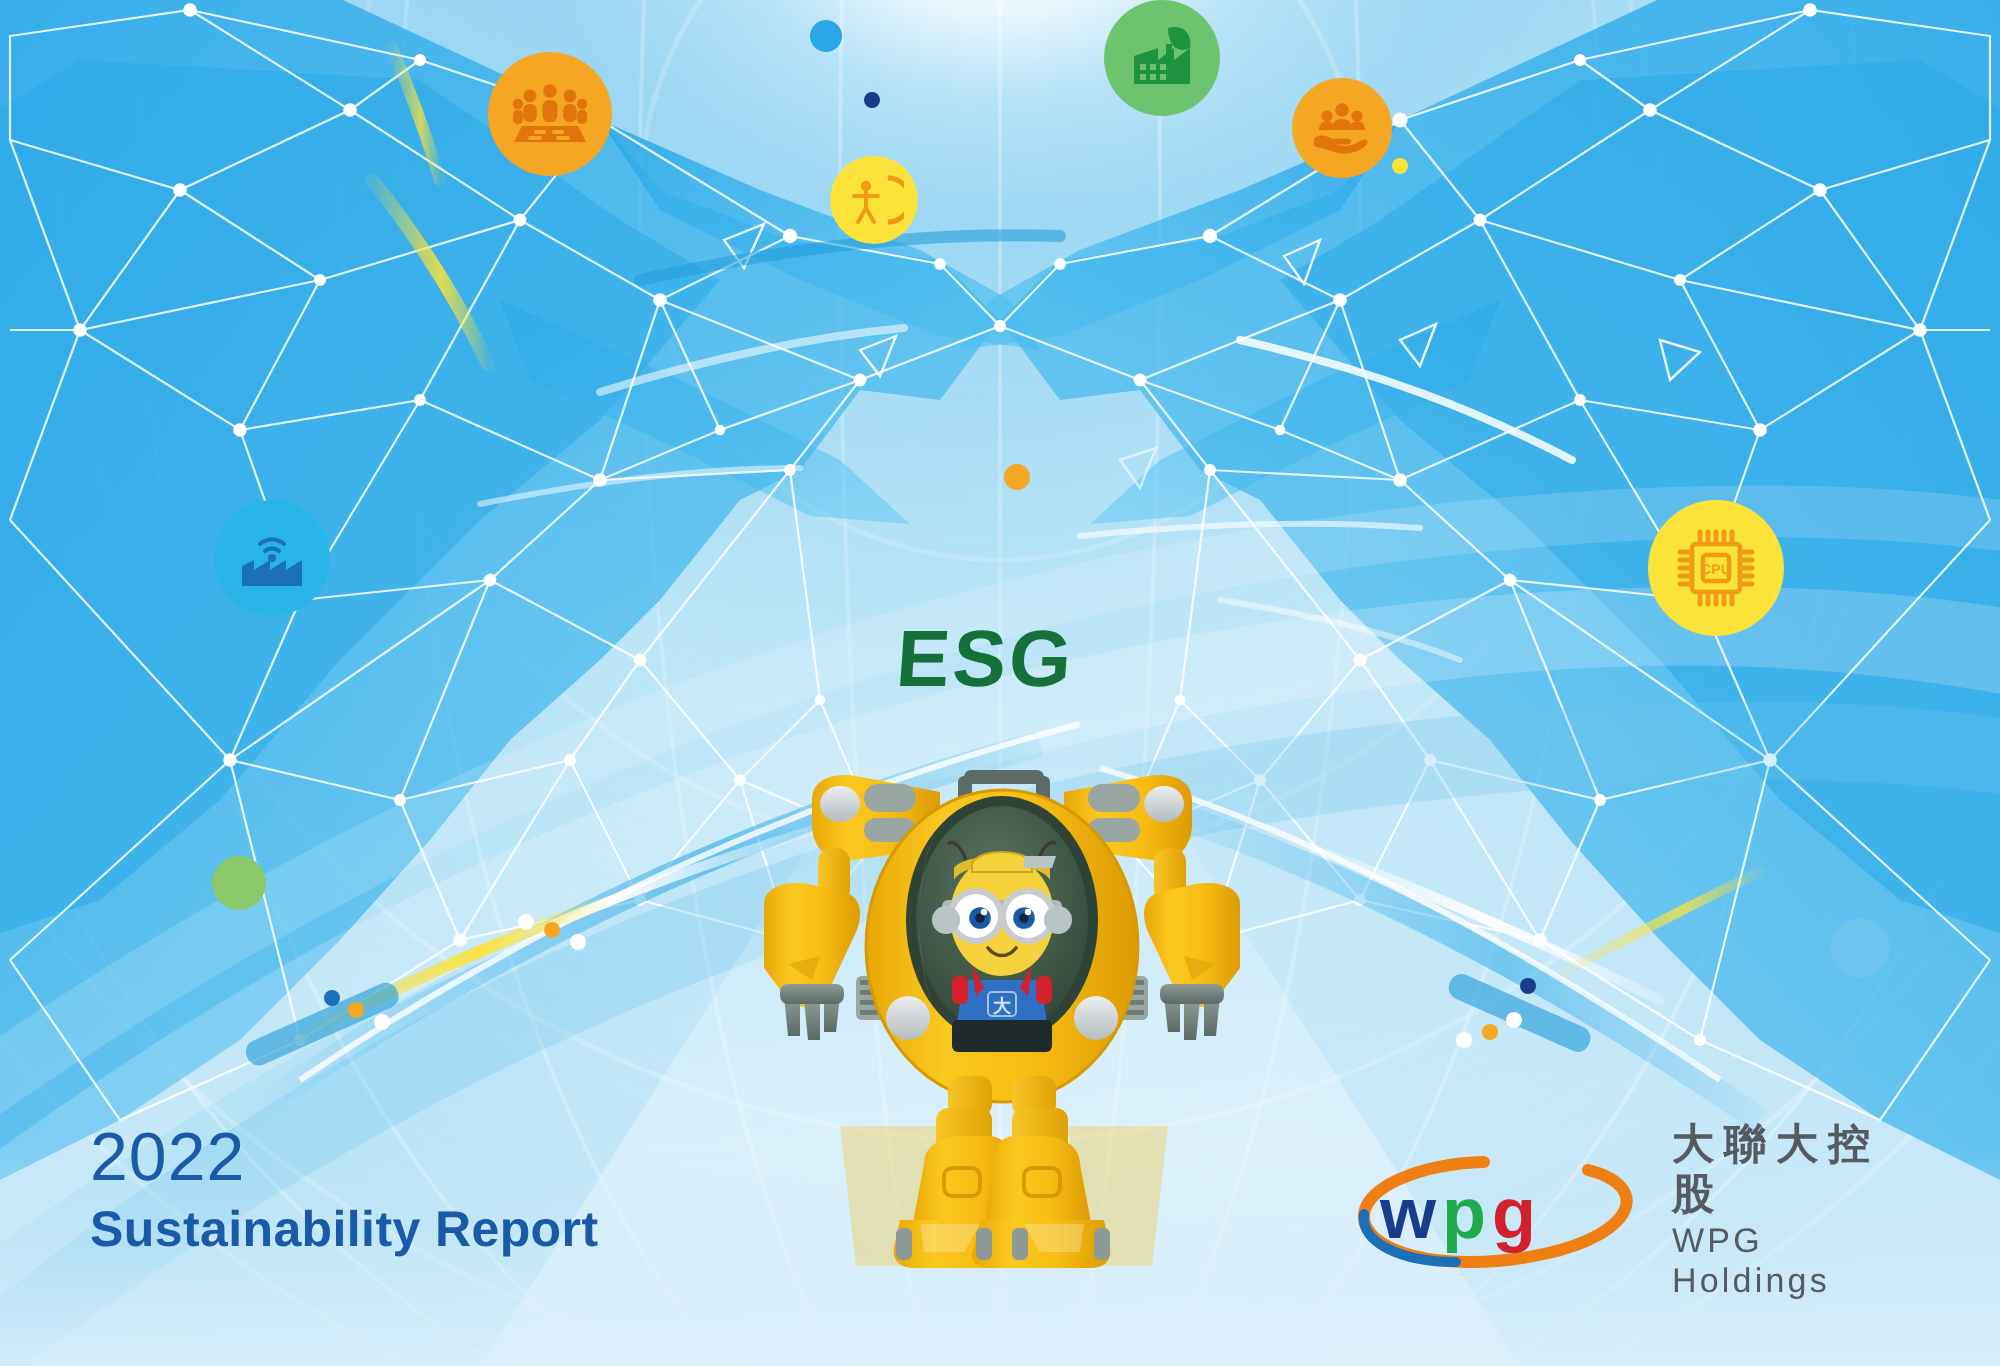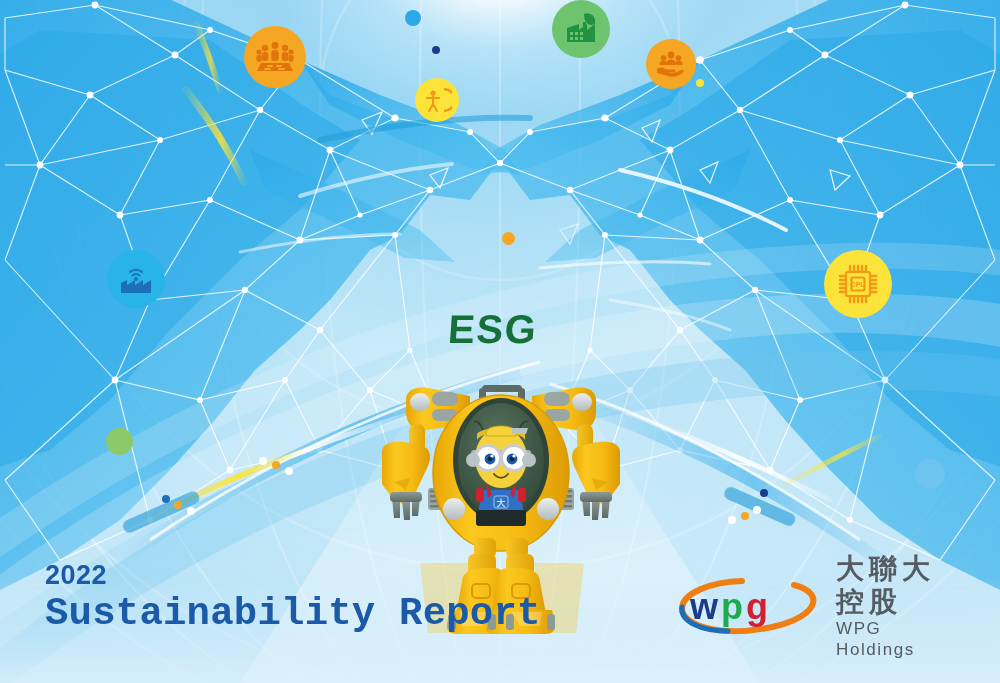--- a/index.html
+++ b/index.html
@@ -33,28 +33,28 @@
   .badge svg{display:block;}
 
   
   .esg{position:absolute;left:448px;top:305px;width:110px;height:48px;}
 
   
   .robot{position:absolute;left:370px;top:378px;width:262px;height:260px;}
 
   
   .title-block{position:absolute;left:45px;top:560px;color:#1b5aa8;line-height:1.12;}
-  .title-year{font-size:27px;font-weight:bold;letter-spacing:.5px;}
-  .title-main{font-size:39px;font-weight:bold;letter-spacing:.2px;margin-top:3px;font-family:Liberation Mono, monospace;}
+  .title-year{font-size:34px;font-weight:normal;letter-spacing:.5px;}
+  .title-main{font-size:25px;font-weight:bold;letter-spacing:.2px;margin-top:3px;}
 
   
   .logo{position:absolute;left:676px;top:573px;width:272px;height:66px;display:flex;align-items:center;}
   .logo-mark{position:relative;width:152px;height:66px;flex:0 0 auto;}
   .logo-text{margin-left:8px;display:flex;flex-direction:column;justify-content:center;}
-  .logo-cn{font-size:28px;font-weight:bold;color:#555b60;letter-spacing:5px;line-height:1.18;
+  .logo-cn{font-size:21px;font-weight:bold;color:#555b60;letter-spacing:5px;line-height:1.18;
     font-family:"DejaVu Sans","Liberation Sans",sans-serif;}
   .logo-en{font-size:17px;font-weight:normal;color:#555b60;letter-spacing:1.6px;line-height:1.2;margin-top:1px;}
 
   
   .dot{position:absolute;border-radius:50%;}
 </style>
 </head>
 <body>
 
 <div id="cover">

